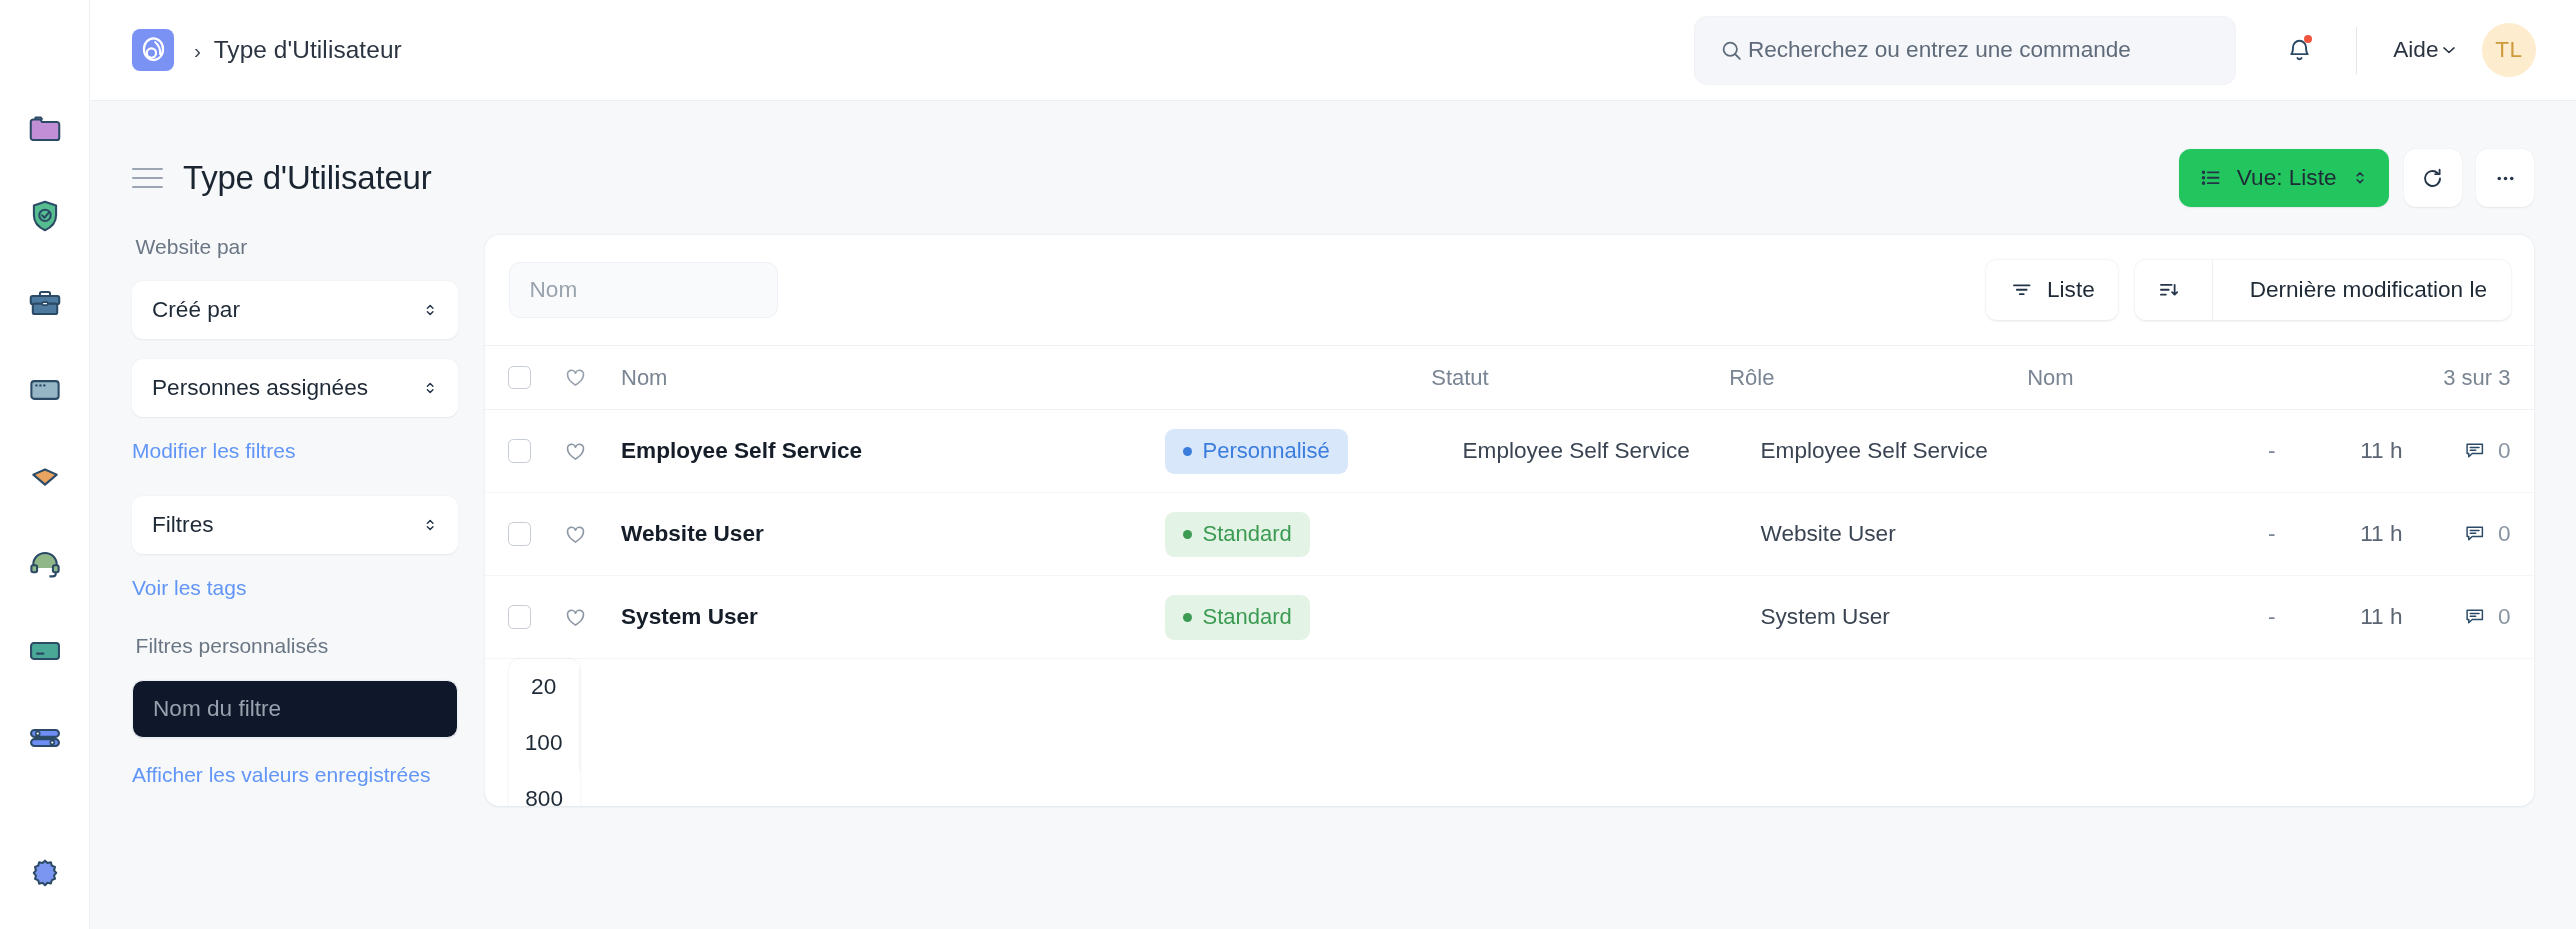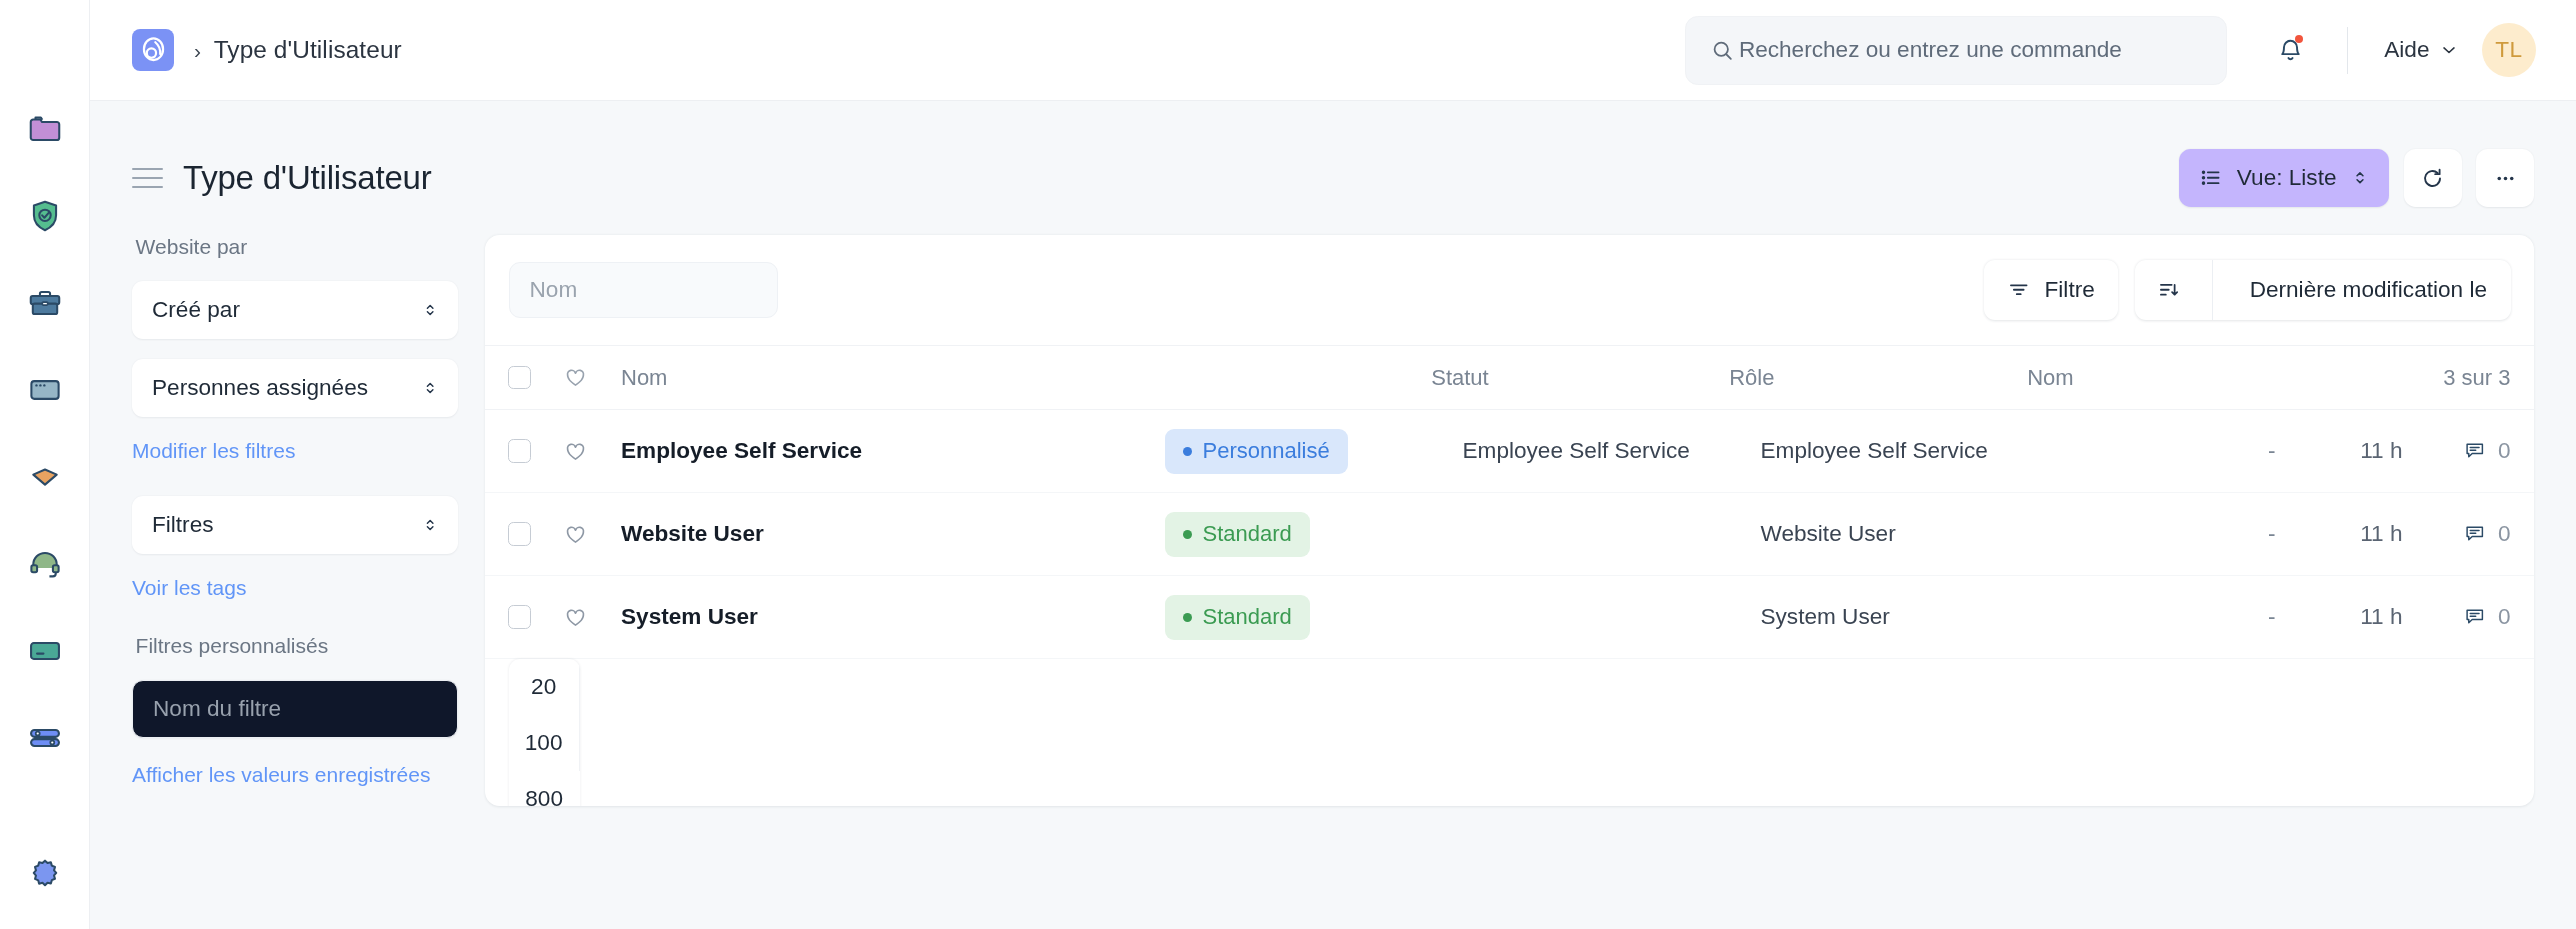--- a/index.html
+++ b/index.html
@@ -71,21 +71,21 @@
   }
   .search-placeholder { color: #5f6b7a; font-size: 22.6px; }
 
   .bell-wrap { margin-left: 42px; position: relative; width: 42px; height: 42px;
     display: flex; align-items: center; justify-content: center; cursor: pointer; }
   .bell-dot { position: absolute; top: 6.3px; right: 8.1px; width: 8.1px; height: 8.1px;
     border-radius: 50%; background: #f2553d; }
 
   .nav-divider { width: 0.9px; height: 47px; background: #e3e7ec; margin: 0 36px; }
 
-  .help-btn { display: flex; align-items: center; gap: 9px; cursor: pointer; }
+  .help-btn { display: flex; align-items: center; cursor: pointer; }
   .help-label { font-size: 22.6px; color: #2b3440; }
 
   .avatar {
     width: 54px; height: 54px; border-radius: 50%;
     background: #fdeccd; color: #cf9a3c;
     font-size: 22.6px; letter-spacing: 0.5px;
     display: flex; align-items: center; justify-content: center;
     margin-left: 23.5px; cursor: pointer;
   }
 
@@ -104,21 +104,21 @@
   }
   .hamburger { display: flex; flex-direction: column; gap: 6.3px; width: 31px; cursor: pointer; }
   .hamburger span { display: block; height: 2.7px; background: #9aa5b1; border-radius: 1.8px; }
   .hamburger span:nth-child(1) { width: 31px; }
   .hamburger span:nth-child(2) { width: 31px; }
   .hamburger span:nth-child(3) { width: 31px; }
   .page-title { font-size: 33px; color: #1b2531; margin-left: 20px; font-weight: 400; letter-spacing: -0.2px; }
 
   .head-right { margin-left: auto; display: flex; align-items: center; gap: 14.5px; padding-right: 0; }
   .view-btn {
-    height: 58px; background: #c4b5fd; border-radius: 11.8px;
+    height: 58px; background: #22c55e; border-radius: 11.8px;
     display: flex; align-items: center; gap: 14.5px;
     padding: 0 20px; cursor: pointer;
     box-shadow: 0 0.9px 1.8px rgba(25,39,56,.08);
     font-size: 22.6px; color: #1f2a37;
   }
   .icon-btn {
     width: 58px; height: 58px; background: #ffffff; border-radius: 11.8px;
     display: flex; align-items: center; justify-content: center; cursor: pointer;
     box-shadow: 0 0.9px 1.8px rgba(25,39,56,.08);
   }
@@ -494,21 +494,21 @@
               <span>Nom</span>
             </div>
 
             <div class="toolbar-right">
               <div class="tb-btn">
                 <span>
                   <svg width="23.5" height="23.5" viewBox="0 0 24 24" fill="none" stroke="#24354a" stroke-width="1.8" stroke-linecap="round">
                     <path d="M4 7.5h16M7 12h10M10 16.5h4"></path>
                   </svg>
                 </span>
-                <span>Filtre</span>
+                <span>Liste</span>
               </div>
 
               <div class="tb-btn split">
                 <span class="ic">
                   <svg width="23.5" height="23.5" viewBox="0 0 24 24" fill="none" stroke="#24354a" stroke-width="1.8" stroke-linecap="round" stroke-linejoin="round">
                     <path d="M4 7h11M4 12h8M4 17h5"></path>
                       <path d="M18 7v10M15.4 14.4L18 17l2.6-2.6"></path>
                   </svg>
                 </span>
                 <span class="sep"></span>

